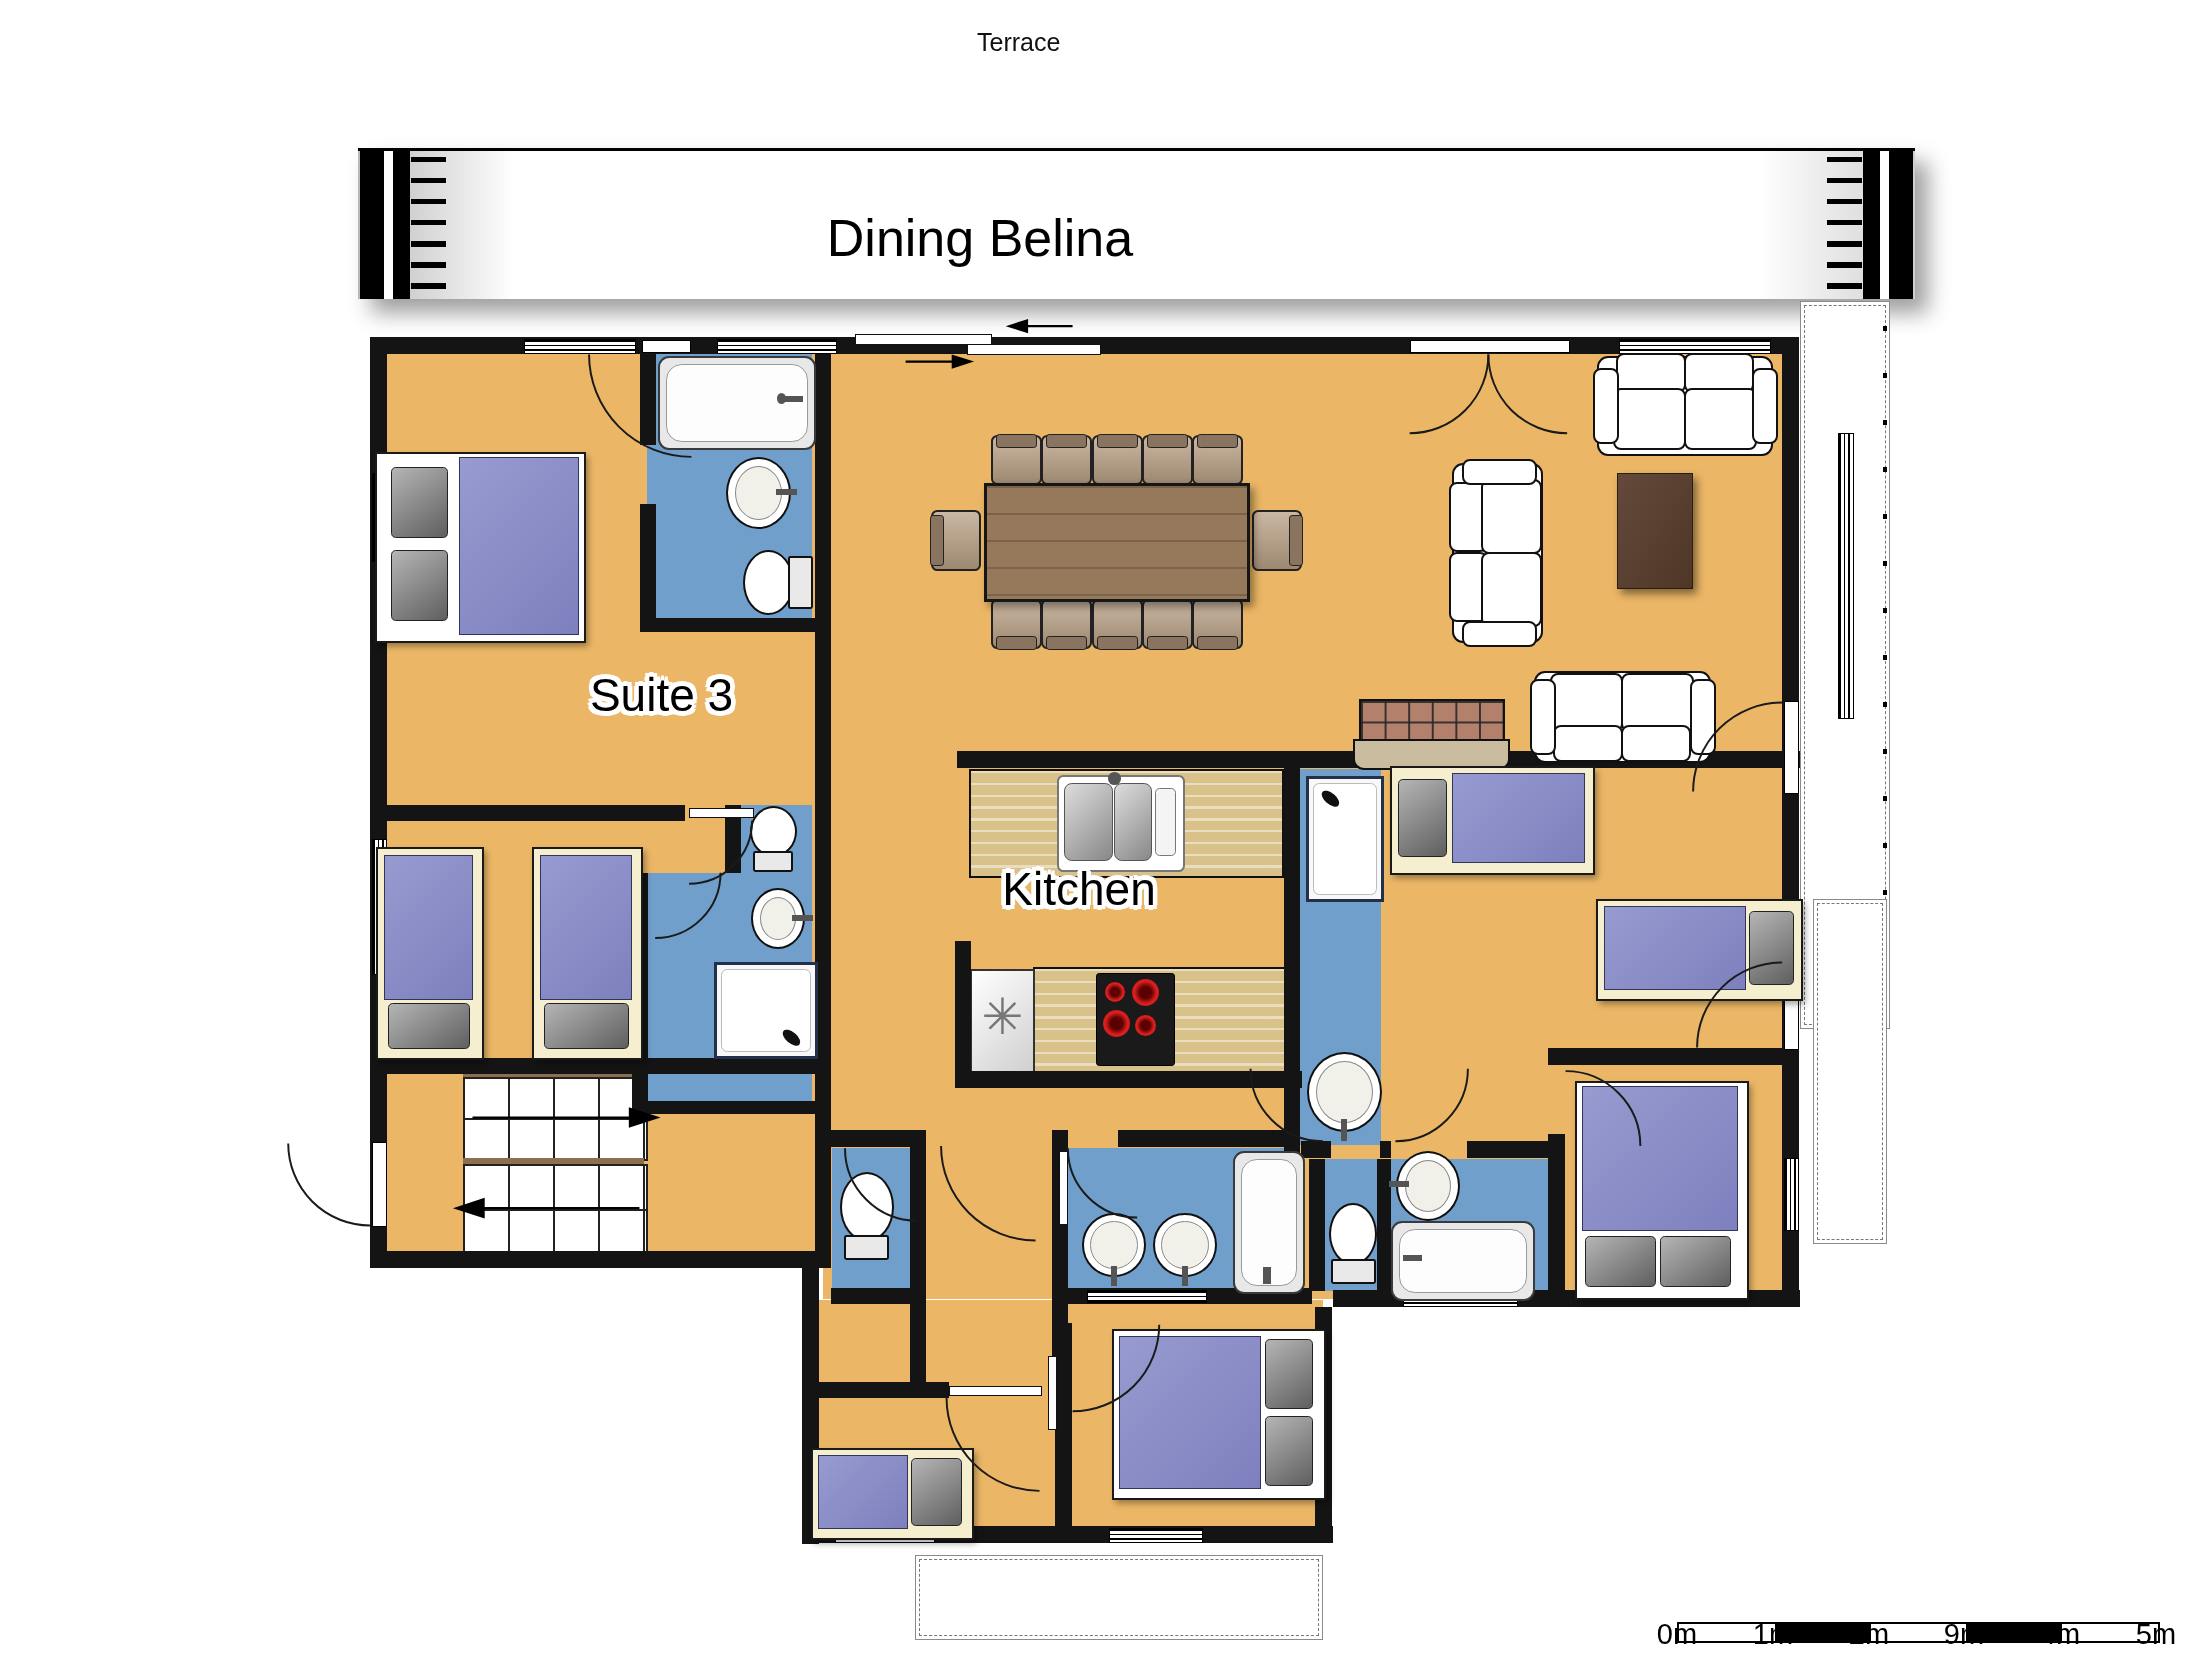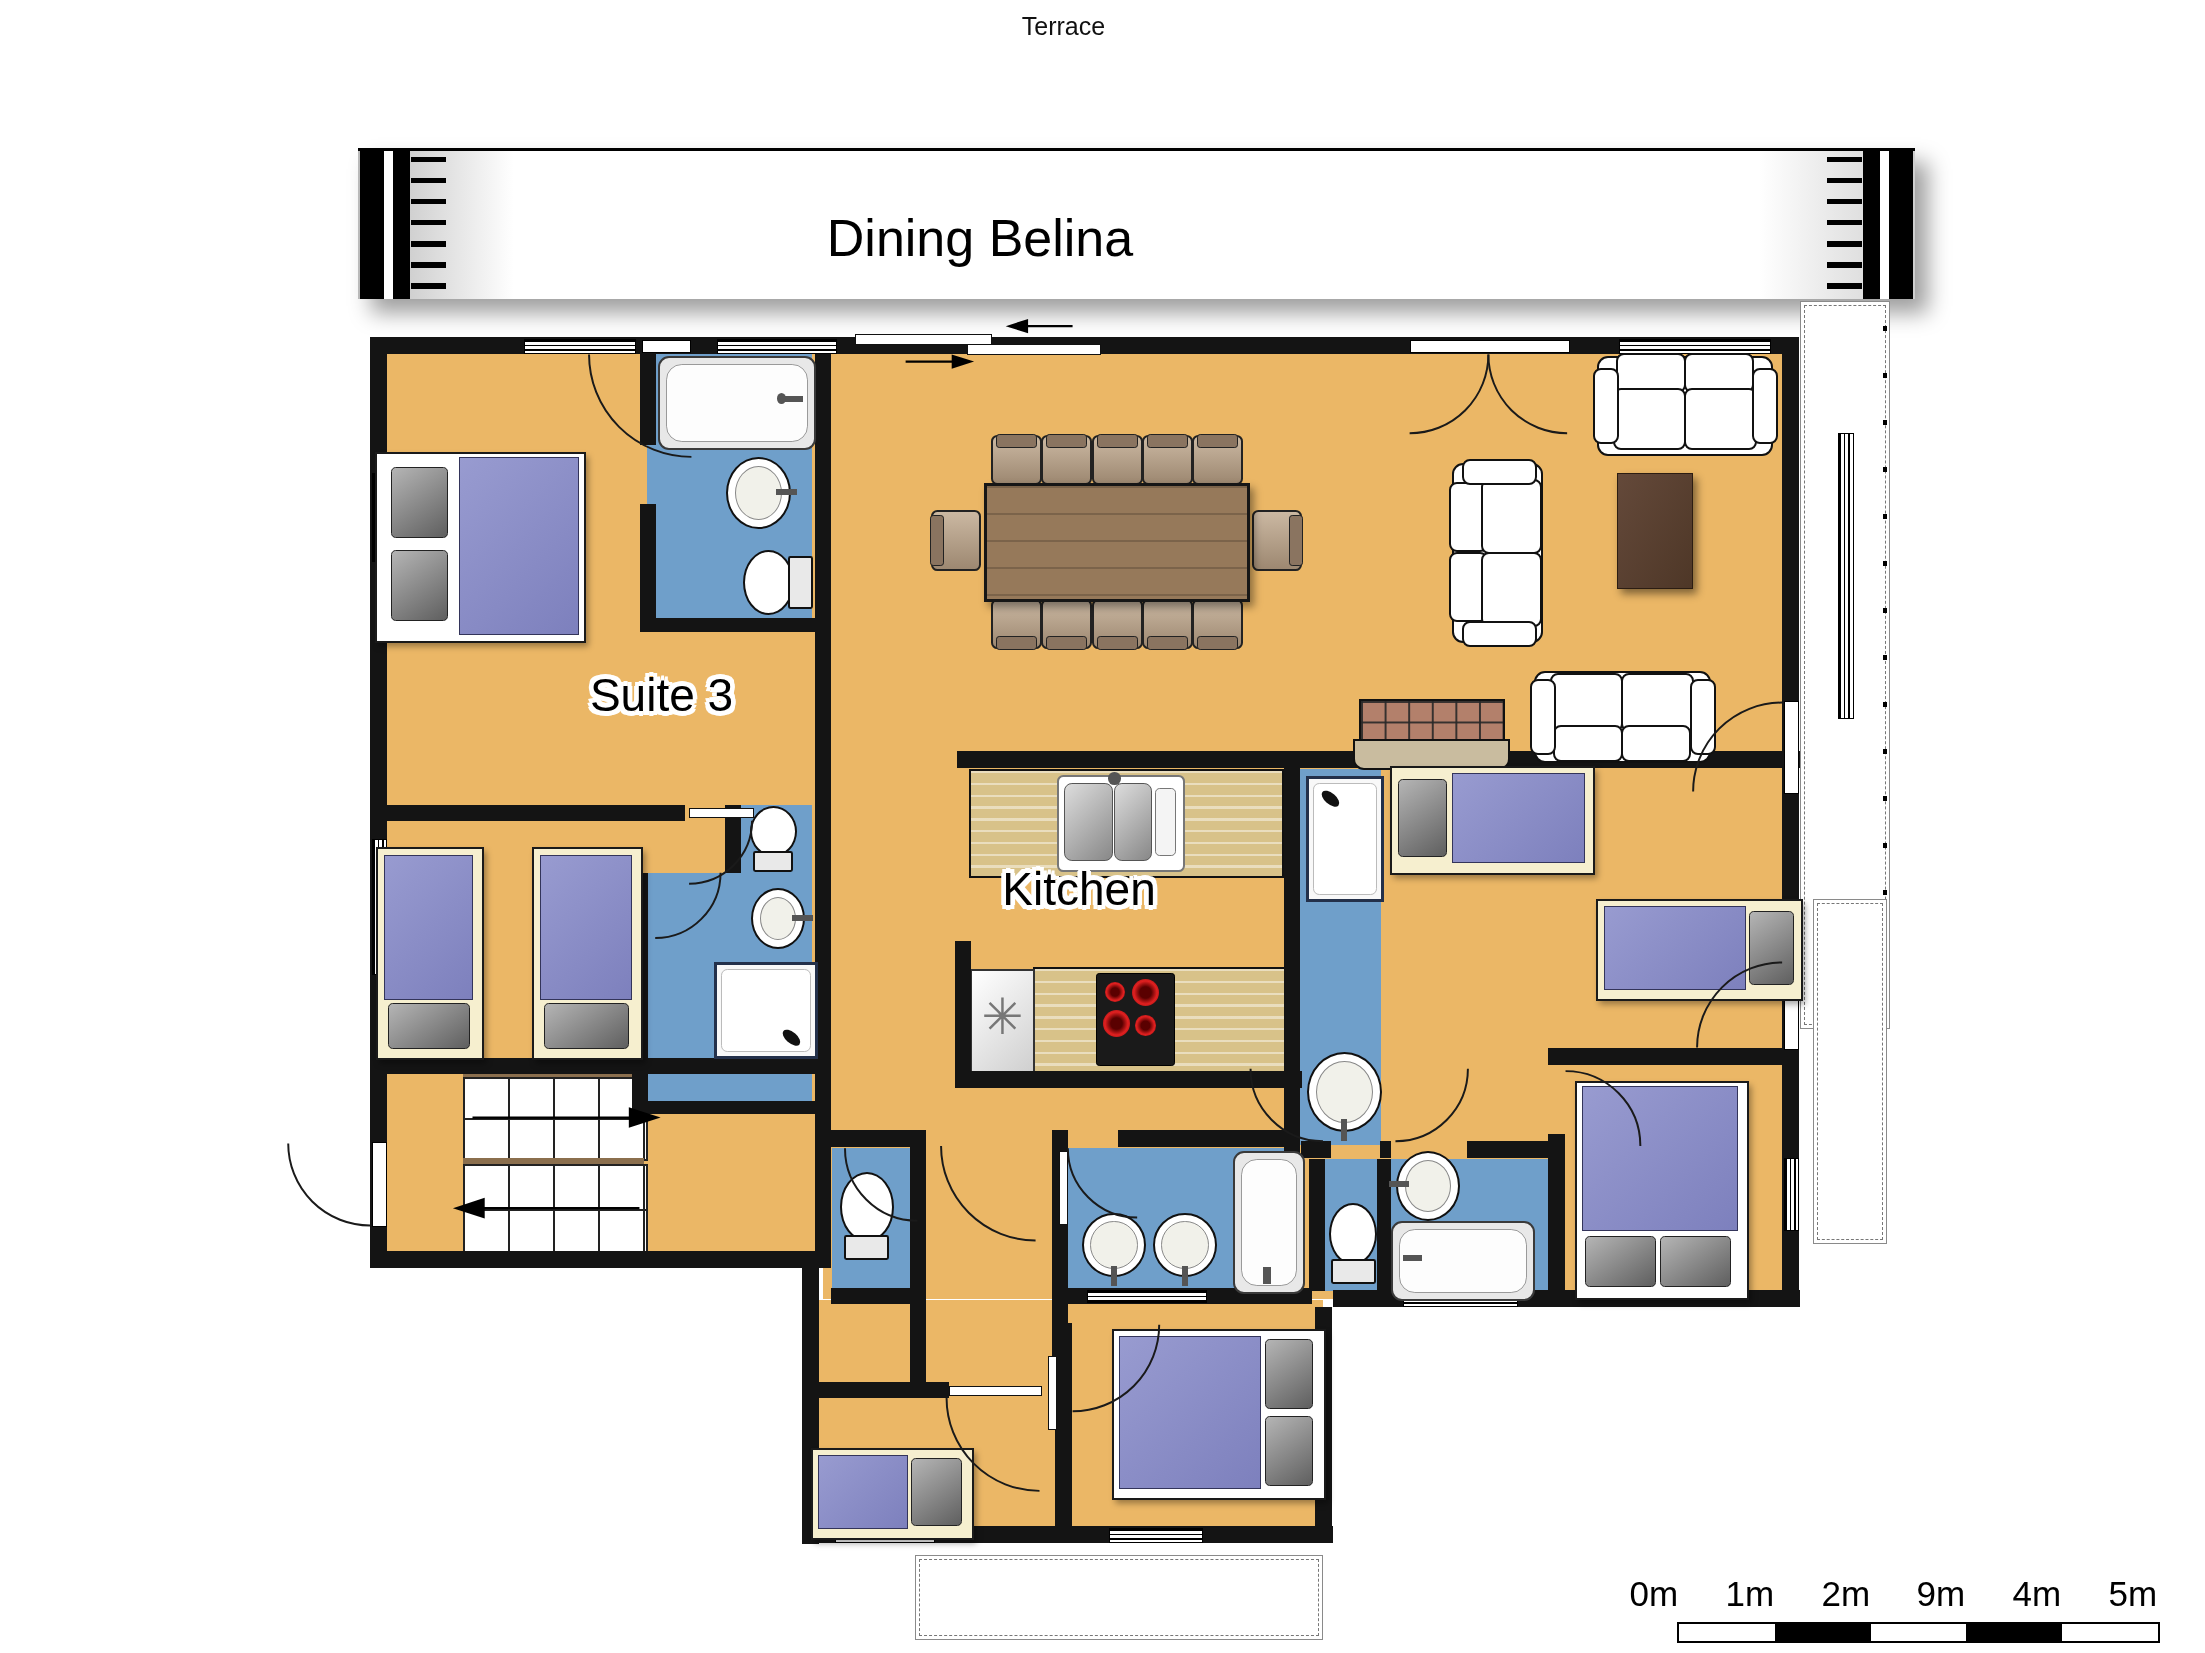--- a/index.html
+++ b/index.html
@@ -45,29 +45,29 @@
     repeating-linear-gradient(to right,rgba(0,0,0,0) 0 43px,#222 43px 45px);}
   .brick{position:absolute;background:#b3806b;border:2.4px solid #111;
     background-image:linear-gradient(rgba(40,40,40,.9) 1.6px,rgba(0,0,0,0) 1.6px),linear-gradient(90deg,rgba(40,40,40,.9) 1.6px,rgba(0,0,0,0) 1.6px);
     background-size:23.6px 20.5px;}
   .hearth{position:absolute;background:#c9bc9f;border:2.4px solid #111;border-radius:0 0 11px 11px;}
   .banner{position:absolute;left:358px;top:148px;width:1557px;height:148px;background:linear-gradient(to right,#b9b9b9,#fff 10%,#fff 90%,#cfcfcf);border-top:3.9px solid #000;box-shadow:12.6px 14px 20.5px rgba(0,0,0,.38);}
   .cap{position:absolute;top:0;bottom:0;background:#000;}
   .capw{position:absolute;top:0;bottom:0;background:#fff;}
   .ticksL{position:absolute;top:6.3px;bottom:6.3px;width:35px;background:repeating-linear-gradient(to bottom,#000 0 5.5px,rgba(0,0,0,0) 5.5px 21px);}
   .scaleseg{position:absolute;top:0;bottom:0;}
-  .scale-lbl{position:absolute;width:95px;font-size:35px;color:#000;transform:translateX(-50%);}
+  .scale-lbl{position:absolute;width:95px;text-align:center;font-size:29px;color:#000;transform:translateX(-50%);margin-top:44px;}
   svg.ol{position:absolute;left:0;top:0;}
 </style>
 </head>
 <body>
 
 <div id="stage">
 
-  <div class="abs" style="left:977px;top:12px;width:173px;text-align:center;font-size:25px;color:#111;">Terrace</div>
+  <div class="abs" style="left:977px;top:28px;width:173px;text-align:left;font-size:25px;color:#111;">Terrace</div>
 
   <div class="banner">
     <div class="cap" style="left:2.4px;width:23.6px;"></div>
     <div class="capw" style="left:26px;width:9.5px;"></div>
     <div class="cap" style="left:35px;width:17.3px;"></div>
     <div class="ticksL" style="left:53px;"></div>
     <div class="ticksL" style="right:53px;"></div>
     <div class="cap" style="right:35px;width:17.3px;"></div>
     <div class="capw" style="right:26px;width:9.5px;"></div>
     <div class="cap" style="right:2.4px;width:23.6px;"></div>

